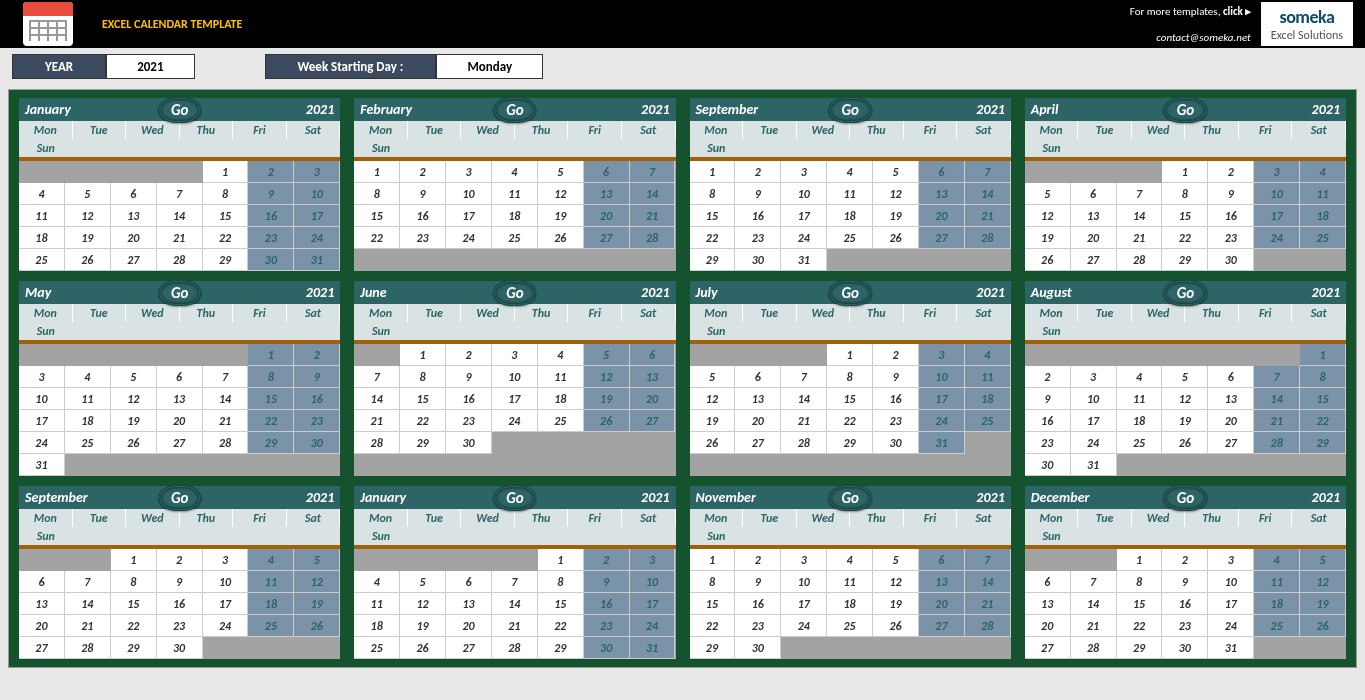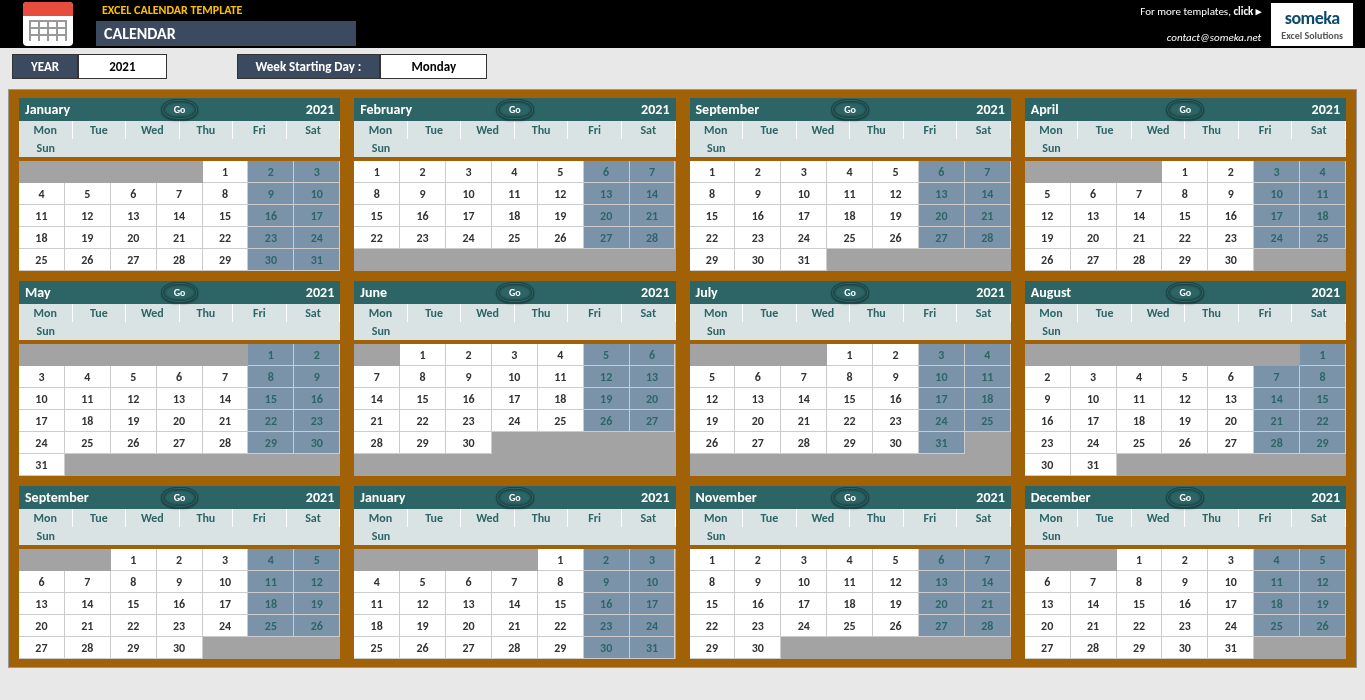--- a/index.html
+++ b/index.html
@@ -14,36 +14,36 @@
                 repeating-linear-gradient(to bottom, #999 0 2px, transparent 2px 7px); }
   .header-text { flex: 1; display: flex; flex-direction: column; justify-content: center; }
   .header-title { color: #ffc000; font-size: 12px; font-weight: bold; padding-left: 6px; }
   .header-sub { background: #3b4a5e; color: #fff; font-size: 16px; font-weight: bold; padding: 3px 8px; margin-top: 4px; width: 260px; }
   .header-right { display: flex; align-items: center; gap: 10px; padding-right: 12px; }
   .header-promo { color: #fff; font-size: 11px; text-align: right; margin-left: 11px; }
   .header-promo .click { font-weight: bold; }
   .header-contact { color: #fff; font-style: italic; font-size: 11px; text-align: right; margin-top: 13px; }
   .someka { background: #fff; padding: 4px 10px; text-align: center; }
   .someka-main { font-weight: bold; font-size: 18px; letter-spacing: -0.5px; color: #0c4a6e; }
-  .someka-sub { font-size: 10px; color: #555; font-weight: bold; }
+  .someka-sub { font-size: 12px; color: #555; }
   
   .controls { background: #e8e8e8; padding: 6px 12px; display: flex; gap: 70px; align-items: center; }
   .ctrl-group { display: flex; align-items: center; }
-  .ctrl-label { background: #3b4a5e; color: #fff; font-weight: bold; font-size: 13px; padding: 4px 18px; border: 1px solid #333; }
+  .ctrl-label { background: #3b4a5e; color: #fff; font-weight: bold; font-size: 13px; padding: 4px 32px; border: 1px solid #333; }
   .ctrl-value { background: #fff; border: 1px solid #333; font-weight: bold; font-size: 13px; padding: 4px 30px; }
   
-  .grid-wrap { background: #a16207; border: 1px solid #999; margin: 4px 8px; padding: 8px 10px; }
+  .grid-wrap { background: #14532d; border: 1px solid #999; margin: 4px 8px; padding: 8px 10px; font-style: italic; }
   .grid { display: grid; grid-template-columns: repeat(4, 1fr); gap: 10px 14px; }
   
   .month { background: #a3a3a3; }
   .mh { background: #2d6566; color: #fff; display: flex; align-items: center; justify-content: space-between; padding: 3px 6px; font-weight: bold; font-size: 14px; position: relative; }
   .mh-name { }
   .mh-year { }
   .go-btn { position: absolute; left: 50%; transform: translateX(-50%); background: #2d6566; color: #fff;
-    border: 3px double #1a4445; border-radius: 50%/60%; padding: 1px 10px; font-size: 10px; font-weight: bold;
+    border: 3px double #1a4445; border-radius: 50%/60%; padding: 1px 10px; font-size: 15px; font-weight: bold;
     box-shadow: inset 0 0 3px rgba(0,0,0,0.5), 0 1px 2px rgba(0,0,0,0.4); cursor: pointer; }
   
   .dow { background: #d9e3e4; display: grid; grid-template-columns: repeat(6, 1fr); border-bottom: 4px solid #a16207; }
   .dow div { text-align: center; font-size: 12px; font-weight: bold; color: #2d6566; padding: 2px 0; border-right: 1px solid #fff; }
   .dow div:last-child { border-right: none; }
   
   .days { display: grid; grid-template-columns: repeat(7, 1fr); }
   .cell { height: 22px; line-height: 22px; text-align: center; font-size: 12px; font-weight: bold;
     background: #fff; border-right: 1px solid #ccc; border-bottom: 1px solid #ccc; color: #333; }
   .cell.empty { background: #a3a3a3; border-right: 1px solid #a3a3a3; border-bottom: 1px solid #a3a3a3; }
@@ -51,21 +51,20 @@
 </style>
 </head>
 <body>
 
 <div class="header">
   <div class="header-logo">
     <div class="cal-icon"></div>
   </div>
   <div class="header-text">
     <div class="header-title">EXCEL CALENDAR TEMPLATE</div>
-    <div class="header-sub">CALENDAR</div>
   </div>
   <div class="header-right">
     <div>
       <div class="header-promo">
         <span>For more templates, </span><span class="click">click ▸</span>
       </div>
       <div class="header-contact">contact@someka.net</div>
     </div>
     <div class="someka">
       <div class="someka-main">someka</div>

